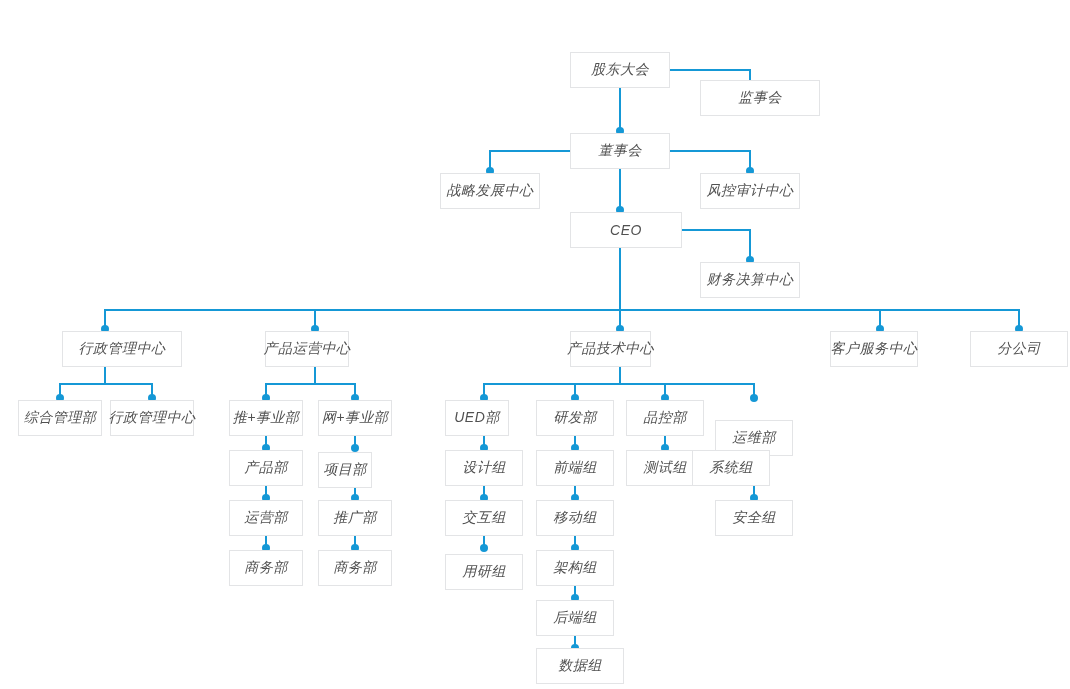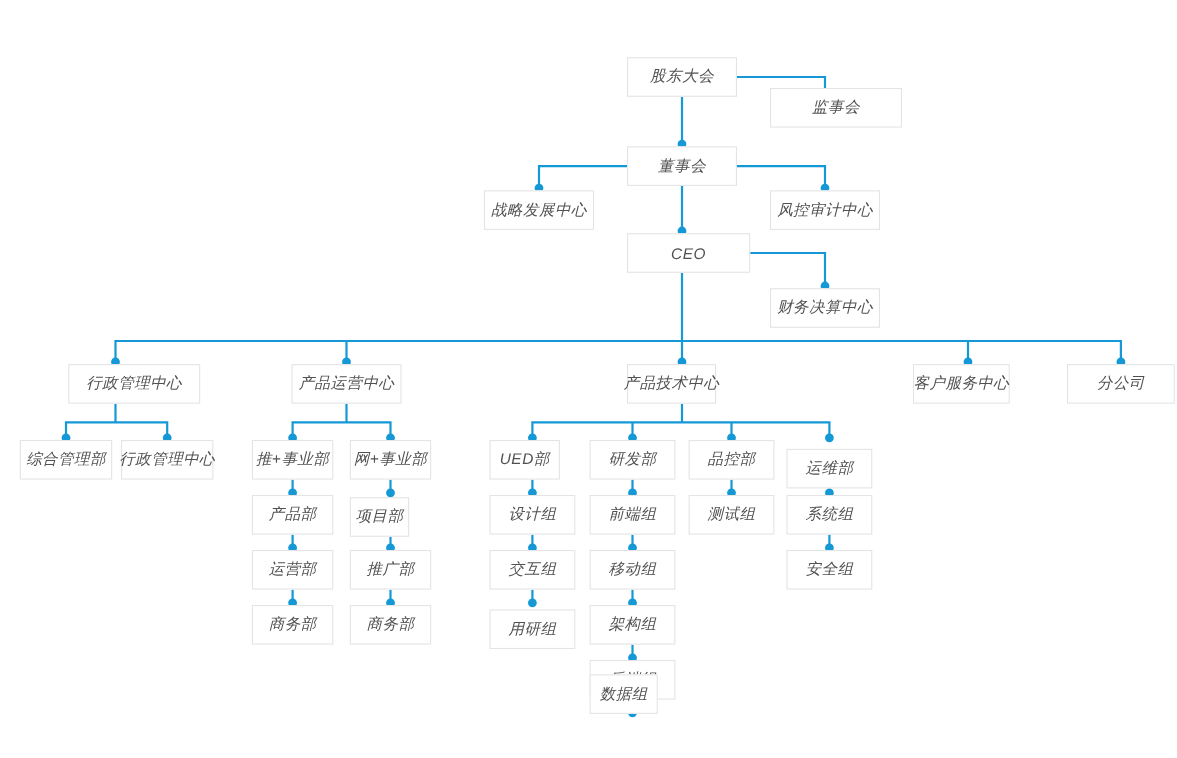--- a/index.html
+++ b/index.html
@@ -117,50 +117,50 @@
 
   <div class="node" style="left:570px;top:52px;width:100px">股东大会</div>
   <div class="node" style="left:700px;top:80px;width:120px">监事会</div>
   <div class="node" style="left:570px;top:133px;width:100px">董事会</div>
   <div class="node" style="left:440px;top:173px;width:100px">战略发展中心</div>
   <div class="node" style="left:700px;top:173px;width:100px">风控审计中心</div>
   <div class="node" style="left:570px;top:212px;width:112px">CEO</div>
   <div class="node" style="left:700px;top:262px;width:100px">财务决算中心</div>
 
   <div class="node" style="left:62px;top:331px;width:120px">行政管理中心</div>
-  <div class="node" style="left:265px;top:331px;width:100px">产品运营中心</div>
+  <div class="node" style="left:265px;top:331px;width:84px">产品运营中心</div>
   <div class="node" style="left:570px;top:331px;width:81px">产品技术中心</div>
   <div class="node" style="left:830px;top:331px;width:88px">客户服务中心</div>
   <div class="node" style="left:970px;top:331px;width:98px">分公司</div>
 
   <div class="node" style="left:18px;top:400px;width:84px">综合管理部</div>
   <div class="node" style="left:110px;top:400px;width:84px">行政管理中心</div>
 
   <div class="node" style="left:229px;top:400px;width:74px">推+事业部</div>
   <div class="node" style="left:318px;top:400px;width:74px">网+事业部</div>
   <div class="node" style="left:229px;top:450px;width:74px">产品部</div>
   <div class="node" style="left:318px;top:452px;width:54px">项目部</div>
   <div class="node" style="left:229px;top:500px;width:74px">运营部</div>
   <div class="node" style="left:318px;top:500px;width:74px">推广部</div>
   <div class="node" style="left:229px;top:550px;width:74px">商务部</div>
   <div class="node" style="left:318px;top:550px;width:74px">商务部</div>
 
   <div class="node" style="left:445px;top:400px;width:64px">UED部</div>
   <div class="node" style="left:536px;top:400px;width:78px">研发部</div>
   <div class="node" style="left:626px;top:400px;width:78px">品控部</div>
-  <div class="node" style="left:715px;top:408px;width:78px">运维部</div>
+  <div class="node" style="left:715px;top:420px;width:78px">运维部</div>
 
   <div class="node" style="left:445px;top:450px;width:78px">设计组</div>
   <div class="node" style="left:445px;top:500px;width:78px">交互组</div>
   <div class="node" style="left:445px;top:554px;width:78px">用研组</div>
 
   <div class="node" style="left:536px;top:450px;width:78px">前端组</div>
   <div class="node" style="left:536px;top:500px;width:78px">移动组</div>
   <div class="node" style="left:536px;top:550px;width:78px">架构组</div>
   <div class="node" style="left:536px;top:600px;width:78px">后端组</div>
-  <div class="node" style="left:536px;top:613px;width:62px">数据组</div>
+  <div class="node" style="left:536px;top:648px;width:88px">数据组</div>
 
   <div class="node" style="left:626px;top:450px;width:78px">测试组</div>
 
-  <div class="node" style="left:715px;top:450px;width:78px">系统组</div>
+  <div class="node" style="left:692px;top:450px;width:78px">系统组</div>
   <div class="node" style="left:715px;top:500px;width:78px">安全组</div>
 
 </div>
 
 </body></html>

